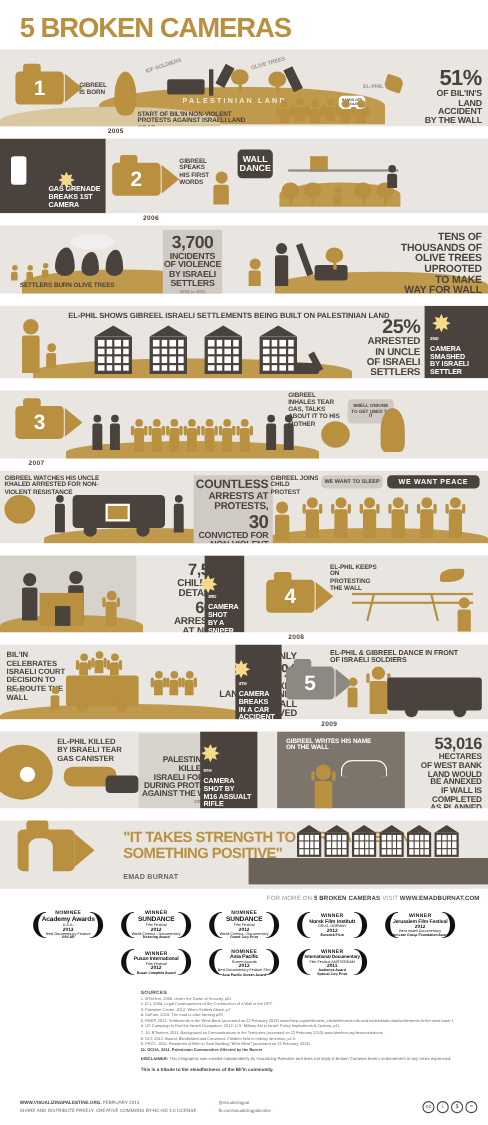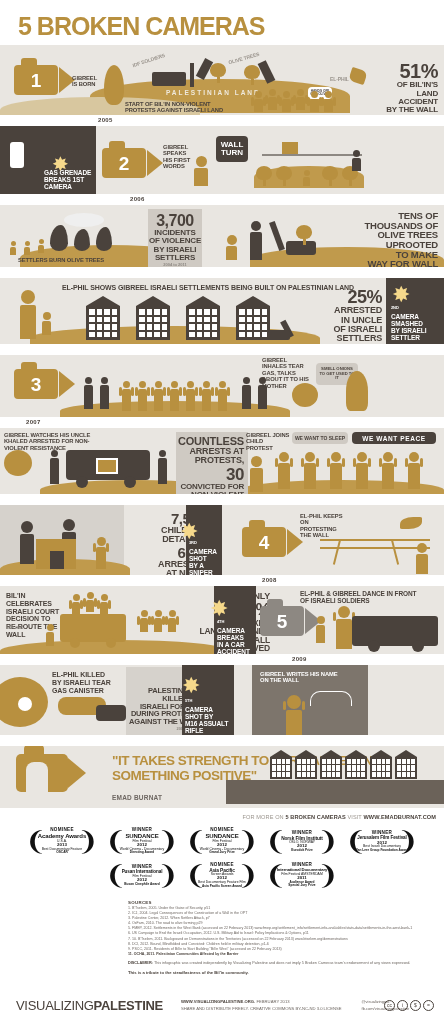--- a/index.html
+++ b/index.html
@@ -211,21 +211,21 @@
           <span class="num">2</span>
         </div>
       <div class="lens"></div>
     </div>
     <div class="cap" style="left:163px;top:18px;width:34px">GIBREEL SPEAKS HIS FIRST WORDS</div>
     <div class="person" style="left:194px;top:30px;width:14px">
         <div class="h" style="width:11px;height:11px"></div>
         <div class="b" style="width:14px;height:18px"></div>
       </div>
     <div class="bubble" style="left:216px;top:10px;width:32px;height:26px;font-size:8px;line-height:1.05;flex-direction:column">
-      <span>WALL TURN</span>
+      <span>WALL DANCE</span>
     </div>
     <div class="ground" style="left:254px;top:40px;width:110px;height:22px"></div>
     <div class="fig" style="left:282px;top:16px;width:16px;height:14px;background:#b8903f"></div>
     <div class="fig" style="left:262px;top:28px;width:100px;height:2px;background:#8d8882"></div>
     <div class="tree" style="left:256px;top:40px">
         <div class="can"></div>
         <div class="trunk"></div>
       </div>
     <div class="tree" style="left:276px;top:40px">
         <div class="can"></div>
@@ -752,20 +752,30 @@
     </div>
     <div style="position:absolute;left:252px;top:0;width:116px;height:70px;background:#7d756c"></div>
     <div class="cap white" style="left:260px;top:6px;width:84px">GIBREEL WRITES HIS NAME ON THE WALL</div>
     <div class="person" style="left:286px;top:30px;width:16px">
         <div class="arm l"></div>
         <div class="h" style="width:14px;height:14px"></div>
         <div class="b" style="width:16px;height:30px"></div>
         <div class="arm r"></div>
       </div>
     <div class="fig" style="left:310px;top:26px;width:40px;height:14px;border:1px solid #fff;border-bottom:none;border-radius:10px 10px 0 0"></div>
+    <div class="stat" style="right:6px;top:4px;width:74px">
+      <span class="big" style="font-size:15px">53,016</span>
+      <span class="lbl" style="font-size:7.5px">HECTARES</span>
+      <span class="lbl" style="font-size:7.5px">OF WEST BANK</span>
+      <span class="lbl" style="font-size:7.5px">LAND WOULD</span>
+      <span class="lbl" style="font-size:7.5px">BE ANNEXED</span>
+      <span class="lbl" style="font-size:7.5px">IF WALL IS</span>
+      <span class="lbl" style="font-size:7.5px">COMPLETED</span>
+      <span class="lbl" style="font-size:7.5px">AS PLANNED</span>
+    </div>
   </div>
 
   <div class="yearbar"></div>
 
   <div class="quoteband">
     <div class="handcam">
       <div style="position:relative;display:flex;align-items:center">
         <div style="width:52px;height:38px;background:#b8903f;border-radius:5px;position:relative">
           <div style="position:absolute;top:-9px;left:8px;width:20px;height:10px;background:#b8903f;border-radius:4px 4px 0 0"></div>
           <div style="position:absolute;left:10px;top:8px;width:22px;height:34px;background:#e9e6e1;border-radius:8px 8px 4px 4px"></div>
@@ -1000,21 +1010,20 @@
       <li><span>7. </span><span>10. B'Tselem, 2011. Background on Demonstrations in the Territories (accessed on 22 February 2013) www.btselem.org/demonstrations</span></li>
       <li><span>8. </span><span>DCI, 2012. Bound, Blindfolded and Convicted: Children held in military detention, p1-6</span></li>
       <li><span>9. </span><span>PSCC, 2011. Residents of Bil'in to Start Building "Bil'in West" (accessed on 22 February 2013)</span></li>
       <li><b><span>11. </span><span>OCHA, 2011. Palestinian Communities Affected by the Barrier</span></b></li>
     </ol>
     <div class="disc"><b>DISCLAIMER:</b> <span>This infographic was created independently by Visualizing Palestine and does not imply 5 Broken Cameras team's endorsement of any views expressed.</span></div>
     <div class="tribute">This is a tribute to the steadfastness of the Bil'in community.</div>
   </div>
 
   <div class="footer">
-    <div class="vp"><span>VISUALIZING</span><b>PALESTINE</b></div>
     <div class="finfo">
       <div><b>WWW.VISUALIZINGPALESTINE.ORG.</b> <span>FEBRUARY 2013</span></div>
       <div>SHARE AND DISTRIBUTE FREELY. CREATIVE COMMONS BY-NC-ND 3.0 LICENSE</div>
     </div>
     <div class="social">
       <div>@visualizingpal</div>
       <div>fb.com/visualizingpalestine</div>
     </div>
     <div class="cc">
       <i>cc</i>

